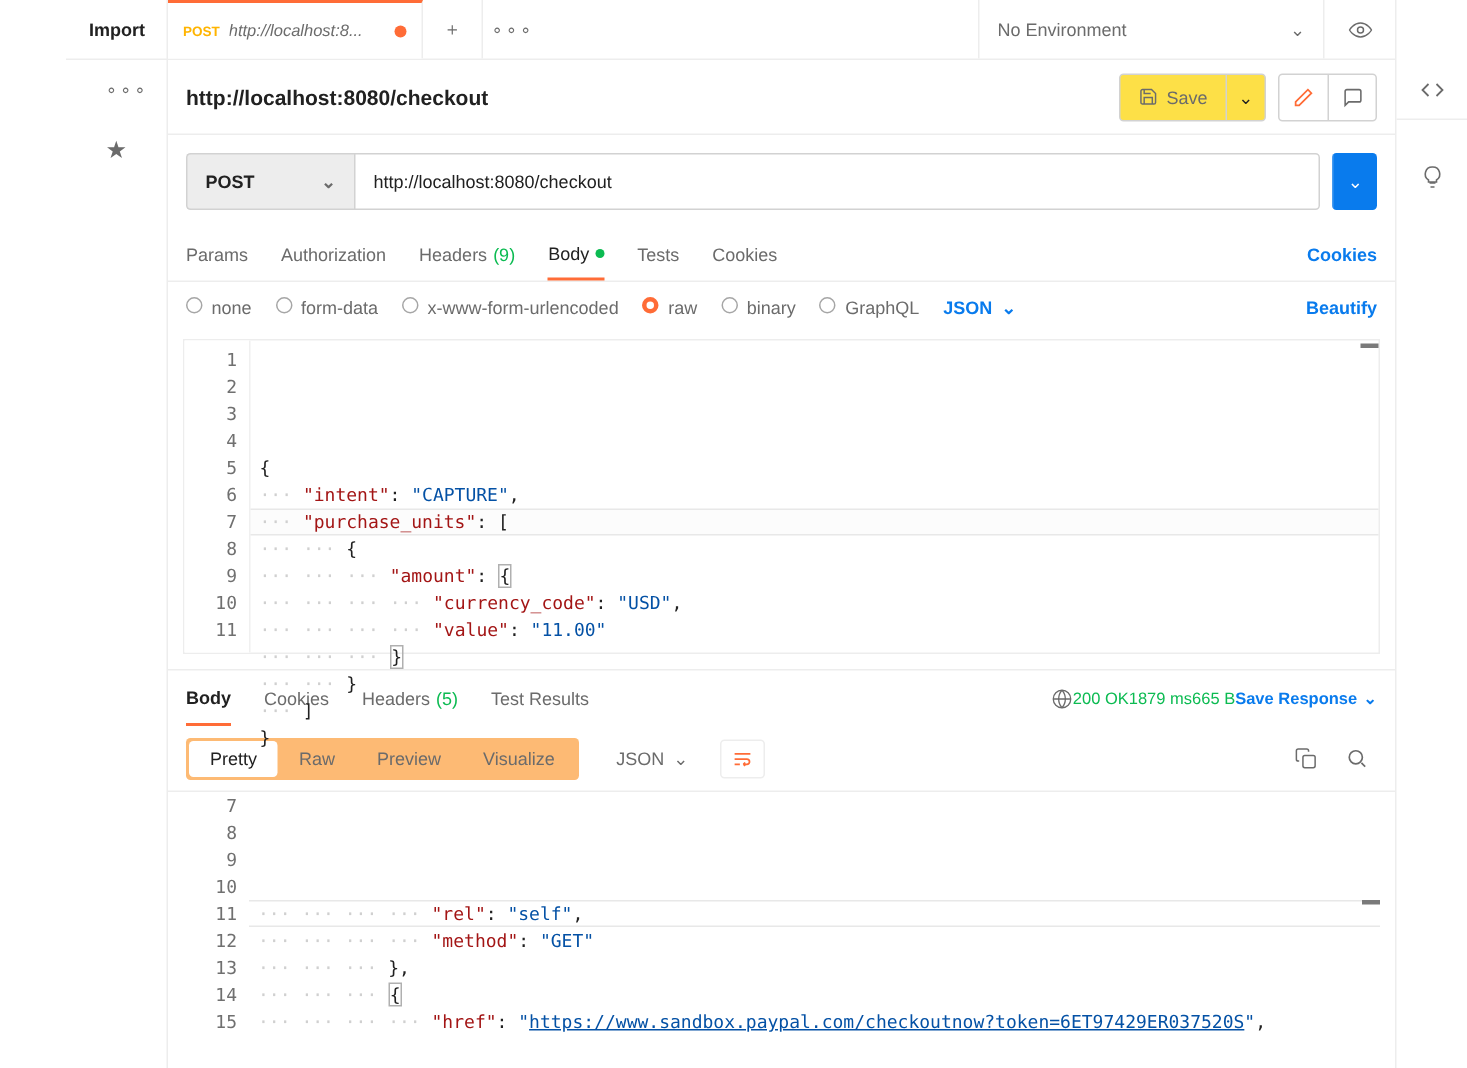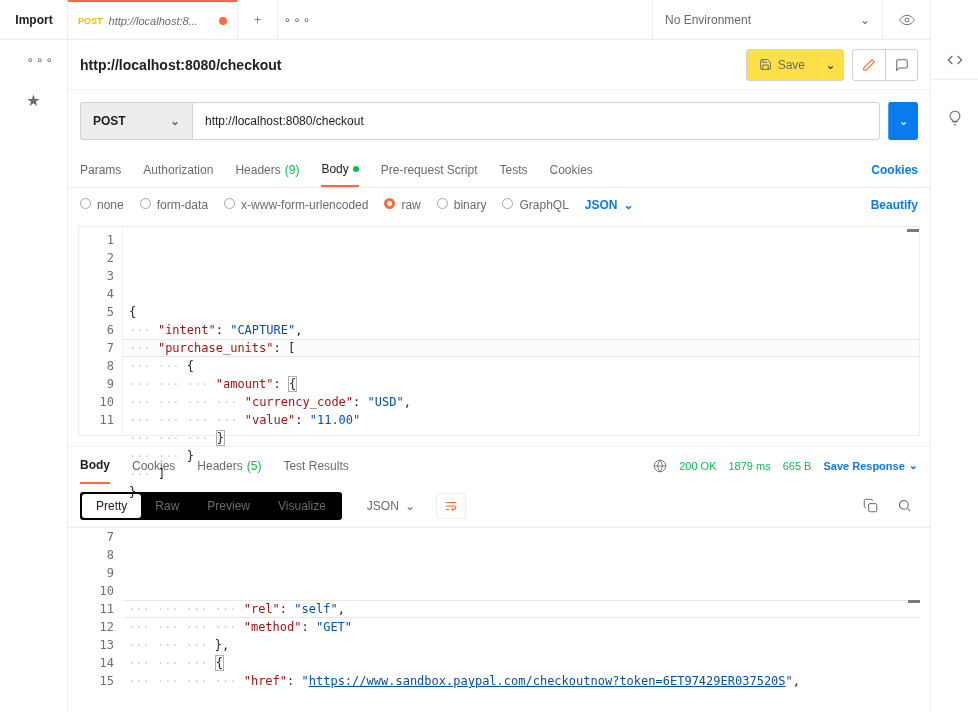--- a/index.html
+++ b/index.html
@@ -1,18 +1,18 @@
 <!DOCTYPE html>
 <html><head>
 <meta charset="utf-8">
 <style>
   * { box-sizing: border-box; margin: 0; padding: 0; }
   body { font-family: -apple-system, BlinkMacSystemFont, "Segoe UI", Helvetica, Arial, sans-serif; font-size: 12px; color: #212121; background: #fff; width: 978px; height: 712px; overflow: hidden; }
   
-  .app { display: flex; height: 100%; }
+  .app { display: flex; height: 100%; padding-left: 44px; }
   .left-rail { width: 68px; border-right: 1px solid #ededed; display: flex; flex-direction: column; }
   .import-btn { width: 68px; height: 40px; border-bottom: 1px solid #ededed; display: flex; align-items: center; justify-content: center; font-size: 12px; font-weight: 600; color: #212121; }
   .left-rail-second { height: 40px; display: flex; align-items: center; justify-content: flex-end; padding-right: 12px; }
   .dots-icon { letter-spacing: 2px; color: #6b6b6b; }
   .star-row { height: 40px; display: flex; align-items: center; justify-content: center; }
   .star-icon { font-size: 16px; color: #6b6b6b; }
   
   .main { flex: 1; display: flex; flex-direction: column; min-width: 0; }
   .right-rail { width: 48px; border-left: 1px solid #ededed; display: flex; flex-direction: column; align-items: center; }
   .right-rail-cell { height: 40px; width: 100%; display: flex; align-items: center; justify-content: center; border-bottom: 1px solid #ededed; }
@@ -70,28 +70,28 @@
   .key { color: #a31515; }
   .str { color: #0451a5; }
   .guide { color: #d0d0d0; }
   .brace-box { border: 1px solid #b0b0b0; display: inline-block; line-height: 14px; }
   .tick-bar { position: absolute; right: 0; top: 2px; width: 12px; height: 3px; background: #7a7a7a; }
   
   .resp-tabs { display: flex; align-items: center; padding: 0 12px; gap: 22px; height: 38px; border-top: 1px solid #ededed; font-size: 12px; color: #6b6b6b; }
   .resp-tab { height: 100%; display: flex; align-items: center; gap: 4px; }
   .resp-tab.active { color: #212121; border-bottom: 2px solid #ff6c37; font-weight: 600; }
   .resp-spacer { flex: 1; }
-  .resp-meta { display: flex; align-items: center; gap: 12px; font-size: 11px; }
+  .resp-meta { display: flex; align-items: center; gap: 0; font-size: 11px; }
   .globe-icon { color: #6b6b6b; }
   .status-ok { color: #0cbb52; font-weight: 400; }
   .time-v, .size-v { color: #0cbb52; }
   .save-resp { color: #097bed; font-weight: 600; display: flex; align-items: center; gap: 4px; }
   
   .resp-toolbar { display: flex; align-items: center; padding: 6px 12px; gap: 6px; height: 44px; border-bottom: 1px solid #ededed; }
-  .view-tabs { display: flex; background: #000000; border-radius: 3px; padding: 2px; }
+  .view-tabs { display: flex; background: #fdba74; border-radius: 3px; padding: 2px; }
   .view-tab { padding: 5px 14px; font-size: 12px; color: #6b6b6b; border-radius: 3px; }
   .view-tab.active { background: #fff; color: #212121; font-weight: 400; }
   .resp-format { margin-left: 10px; display: flex; align-items: center; gap: 6px; font-size: 12px; color: #6b6b6b; padding: 5px 8px; border: 1px solid transparent; }
   .wrap-icon { width: 30px; height: 26px; border: 1px solid #ededed; border-radius: 3px; display: flex; align-items: center; justify-content: center; margin-left: 6px; }
   .resp-toolbar-spacer { flex: 1; }
   .toolbar-icon { width: 28px; height: 28px; display: flex; align-items: center; justify-content: center; color: #6b6b6b; }
   
   .resp-editor { display: flex; font-family: Menlo, Consolas, monospace; font-size: 12px; line-height: 18px; margin: 0 10px; height: 164px; overflow: hidden; position: relative; }
   .resp-gutter { width: 44px; text-align: right; padding: 0 8px 0 4px; color: #707070; }
   .resp-code { flex: 1; padding: 0 6px; white-space: pre; position: relative; }
@@ -188,21 +188,20 @@
       <div class="req-tab">Params</div>
       <div class="req-tab">Authorization</div>
       <div class="req-tab">
         <span>Headers</span>
         <span class="green-count">(9)</span>
       </div>
       <div class="req-tab active">
         <span>Body</span>
         <span class="green-dot"></span>
       </div>
-      <div class="req-tab">Pre-request Script</div>
       <div class="req-tab">Tests</div>
       <div class="req-tab">Cookies</div>
       <div class="req-tab-spacer"></div>
       <div class="cookies-link">Cookies</div>
     </div>
 
     <div class="body-type-row">
       <div class="radio">
           <span class="radio-circle"></span>
           <span>none</span>

